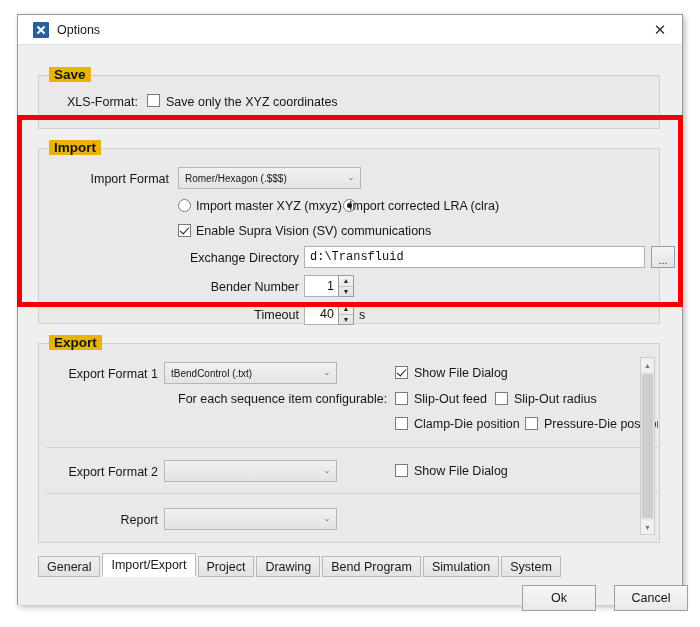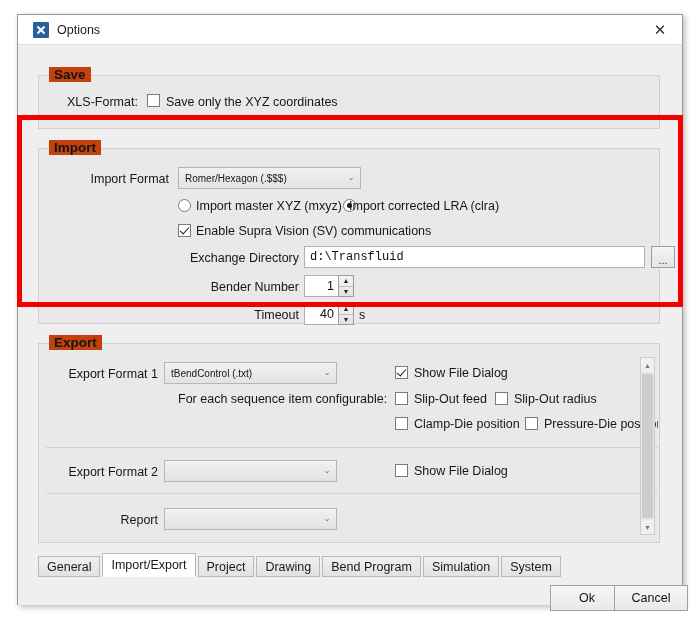--- a/index.html
+++ b/index.html
@@ -66,21 +66,21 @@
   
   .group {
     position: absolute;
     background: #e9e9e9;
     border: 1px solid #cfcfcf;
     box-sizing: border-box;
   }
   .group-title {
     position: absolute;
     top: -9px; left: 10px;
-    background: #c2410c;
+    background: #eab308;
     padding: 0 5px;
     font-size: 13.5px;
     font-weight: bold;
     color: #151515;
   }
 
   #grp-save   { left: 20px; top: 30px;  width: 622px; height: 54px; }
   #grp-import { left: 20px; top: 103px; width: 622px; height: 176px; }
   #grp-export { left: 20px; top: 298px; width: 622px; height: 200px; }
 
@@ -410,21 +410,21 @@
       <div class="tabs">
         <div class="tab">General</div>
         <div class="tab active">Import/Export</div>
         <div class="tab">Project</div>
         <div class="tab">Drawing</div>
         <div class="tab">Bend Program</div>
         <div class="tab">Simulation</div>
         <div class="tab">System</div>
       </div>
 
-      <div class="btn" style="left:532px; top:540px;text-align:right;">Ok</div>
+      <div class="btn" style="left:504px; top:540px;text-align:right;">Ok</div>
       <div class="btn" style="left:596px; top:540px;">Cancel</div>
 
     </div>
   </div>
 
   <div class="redbox" style="border-color: rgb(245, 0, 0);"></div>
 
 </div>
 
 </body></html>

